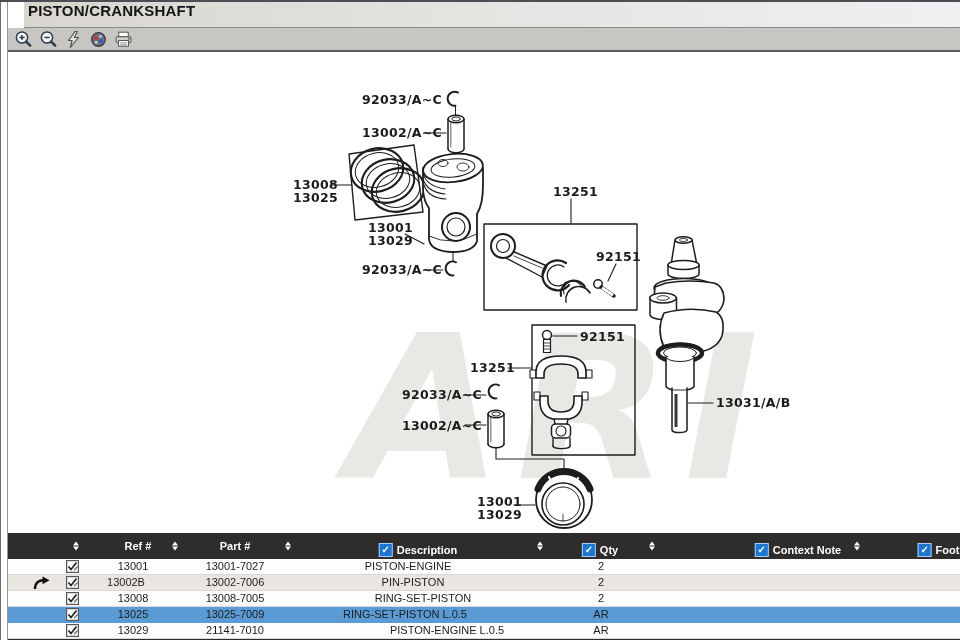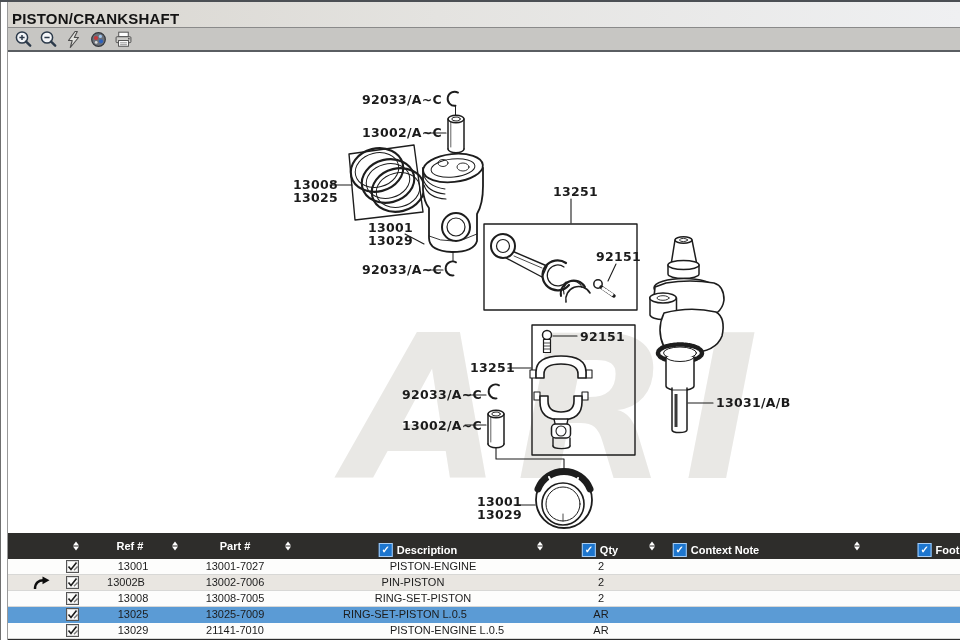--- a/index.html
+++ b/index.html
@@ -1,23 +1,23 @@
 <!DOCTYPE html>
 <html style="--selected-row: #5b9bd5; --stripe-row: #e9e6e1; --header-bg: #2e2d2b; --checkbox-blue: #1d76cf;"><head>
 <meta charset="utf-8">
 <style>
   html,body{margin:0;padding:0}
   body{width:960px;height:640px;position:relative;overflow:hidden;background:#fff;
        font-family:"Liberation Sans",sans-serif}
   .topborder{position:absolute;left:0;top:0;width:960px;height:2px;background:#4b4f54}
   .left-strip{position:absolute;left:0;top:2px;bottom:0;width:6px;background:#fff;
        border-left:1px solid #6f6f6f;border-right:1px solid #9a9a9a;z-index:30}
-  .titlebar{position:absolute;left:8px;right:0;top:2px;height:25px;
+  .titlebar{position:absolute;left:24px;right:0;top:2px;height:25px;
        background:linear-gradient(90deg,#d8d5cf 0%,#e4e3e0 45%,#eff0f2 100%);
-       border-bottom:1px solid #8a8a8a;display:flex;align-items:flex-end}
+       border-bottom:1px solid #8a8a8a;display:flex;align-items:flex-start}
   .title{font-size:15px;font-weight:bold;color:#141414;padding-left:4px;letter-spacing:.2px}
   .toolbar{position:absolute;left:8px;right:0;top:28px;height:24px;background:#c7c6c3;
        border-bottom:2px solid #5a5e62;display:flex;align-items:center;gap:4px;padding-left:5px;box-sizing:border-box}
   .tbtn{width:21px;height:20px;background:transparent;border:none;padding:1px;cursor:pointer;
        display:flex;align-items:center;justify-content:center}
   .diagram{position:absolute;left:0;top:54px;width:960px;height:479px;background:#fff}
   .diagram svg{position:absolute;left:0;top:0}
   .plabel{font-family:"DejaVu Sans",sans-serif;font-weight:bold;font-size:12.5px;fill:#1b1b1b;letter-spacing:.3px}
   .wm{font-family:"DejaVu Sans",sans-serif;font-weight:bold;font-style:italic;fill:#e9e8e5;letter-spacing:14px}
   
@@ -265,21 +265,21 @@
   </g>
 </svg>
 </div>
 
 <div class="grid">
   <div class="thead">
     <span class="sort" style="left:68px">
         <i class="up"></i>
         <i class="dn"></i>
       </span>
-    <span class="hlabel" style="left:122px">Ref #</span>
+    <span class="hlabel" style="left:130px">Ref #</span>
     <span class="sort" style="left:167px">
         <i class="up"></i>
         <i class="dn"></i>
       </span>
     <span class="hlabel" style="left:227px">Part #</span>
     <span class="sort" style="left:280px">
         <i class="up"></i>
         <i class="dn"></i>
       </span>
     <span class="hgroup" style="left:410px">
@@ -291,21 +291,21 @@
         <i class="dn"></i>
       </span>
     <span class="hgroup" style="left:592px">
       <span class="hcb"></span>
       <span>Qty</span>
     </span>
     <span class="sort" style="left:644px">
         <i class="up"></i>
         <i class="dn"></i>
       </span>
-    <span class="hgroup" style="left:708px">
+    <span class="hgroup" style="left:790px">
       <span class="hcb"></span>
       <span>Context Note</span>
     </span>
     <span class="sort" style="left:849px">
         <i class="up"></i>
         <i class="dn"></i>
       </span>
     <span class="hgroup" style="left:936px">
       <span class="hcb"></span>
       <span>Foot N</span>
@@ -316,21 +316,21 @@
     <span class="rcb">
       <svg width="13" height="13" viewBox="0 0 13 13">
           <rect x="0.5" y="0.5" width="12" height="12" fill="#fcfcfa" stroke="#555"></rect>
           <rect x="1.5" y="1.5" width="10" height="10" fill="none" stroke="#dcdcdc"></rect>
           <path d="M2.5,6.5 L5,9.5 L10.5,2.5" fill="none" stroke="#1c1c1c" stroke-width="1.6"></path>
           <line x1="8" y1="10.2" x2="11.6" y2="6.6" stroke="#777" stroke-width="1.4"></line>
         </svg>
     </span>
     <span class="cell" style="left:125px">13001</span>
     <span class="cell" style="left:227px">13001-7027</span>
-    <span class="cell" style="left:425px">PISTON-ENGINE</span>
+    <span class="cell" style="left:400px">PISTON-ENGINE</span>
     <span class="cell" style="left:593px">2</span>
   </div>
 
   <div class="trow stripe">
     <span class="arrow-ind">
       <svg width="19" height="14" viewBox="0 0 19 14">
           <path d="M3,13 C3,6.5 7,4.3 11.5,4.3" stroke="#0d0d0d" stroke-width="2.4" fill="none"></path>
           <path d="M10.5,0.5 L17.5,4.3 L10.5,8.2 Z" fill="#0d0d0d"></path>
         </svg>
     </span>

